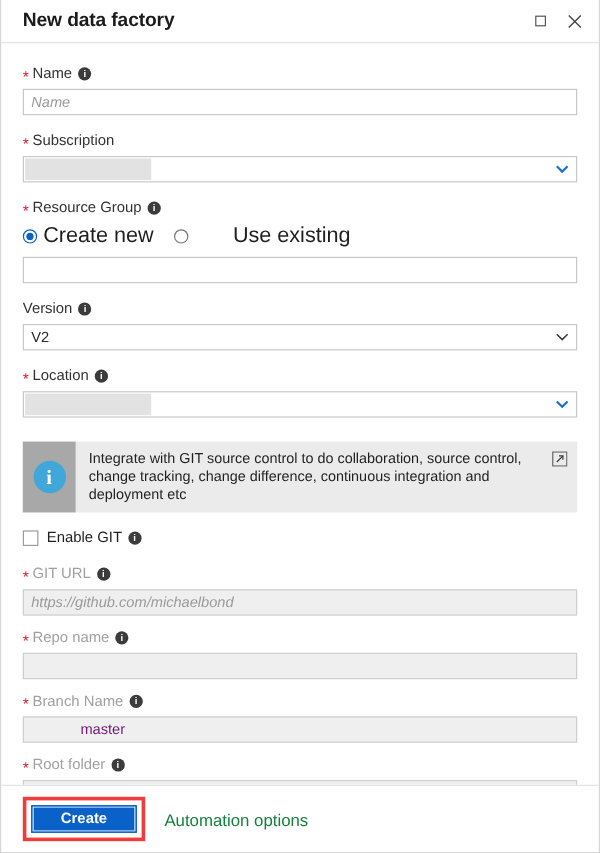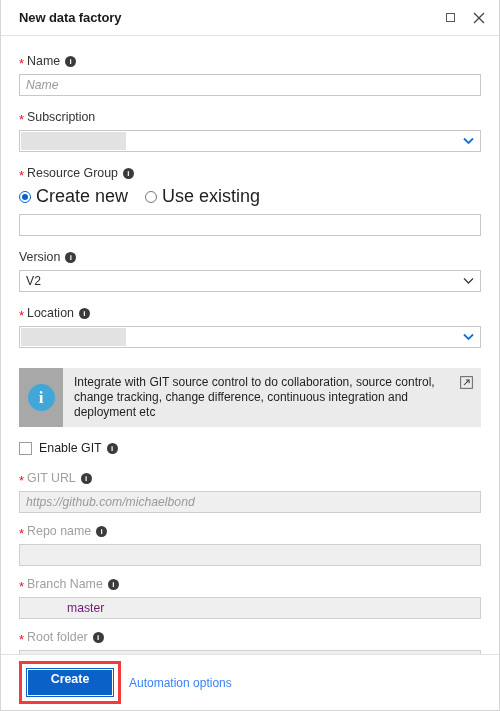--- a/index.html
+++ b/index.html
@@ -31,21 +31,21 @@
   .titlebar {
     height: 36px;
     flex: 0 0 36px;
     border-bottom: 1px solid #e2e2e2;
     display: flex;
     align-items: center;
     padding: 0 12px 0 18px;
     box-sizing: border-box;
   }
   .blade-title {
-    font-size: 13px;
+    font-size: 16px;
     font-weight: bold;
     letter-spacing: -0.1px;
     color: #1b1b1b;
     flex: 1 1 auto;
   }
   .win-btns {
     display: flex;
     align-items: center;
     gap: 13px;
   }
@@ -181,21 +181,21 @@
     content: "";
     width: 6px;
     height: 6px;
     border-radius: 50%;
     background: #0a62c9;
   }
   .radio span.rlbl {
     font-size: 18px;
     color: #1f1f1f;
   }
-  .radio + .radio { margin-left: 8px; }
+  .radio + .radio { margin-left: 8px; gap: 32px; }
 
   
   .banner {
     display: flex;
     align-items: stretch;
     background: #ebebeb;
     margin: 20px 0 14px 0;
     min-height: 44px;
   }
   .banner-icon {
@@ -274,31 +274,31 @@
     border: 3px solid #f03c3c;
     box-sizing: border-box;
   }
   .btn-create {
     background: #0a62c9;
     color: #ffffff;
     font-size: 12.4px;
     font-weight: bold;
     border: 1px solid #0a62c9;
     width: 88px;
-    height: 29px;
+    height: 23px;
     line-height: 21px;
     text-align: center;
     cursor: pointer;
     box-shadow: inset 0 0 0 1px #ffffff;
     box-sizing: border-box;
   }
   .auto-link {
-    margin-left: 8px;
-    font-size: 12px;
-    color: #3b82f6;
+    margin-left: 16px;
+    font-size: 14px;
+    color: #15803d;
     cursor: pointer;
   }
 </style>
 </head>
 <body>
 
 <div class="blade">
 
   <div class="titlebar">
     <div class="blade-title">New data factory</div>

